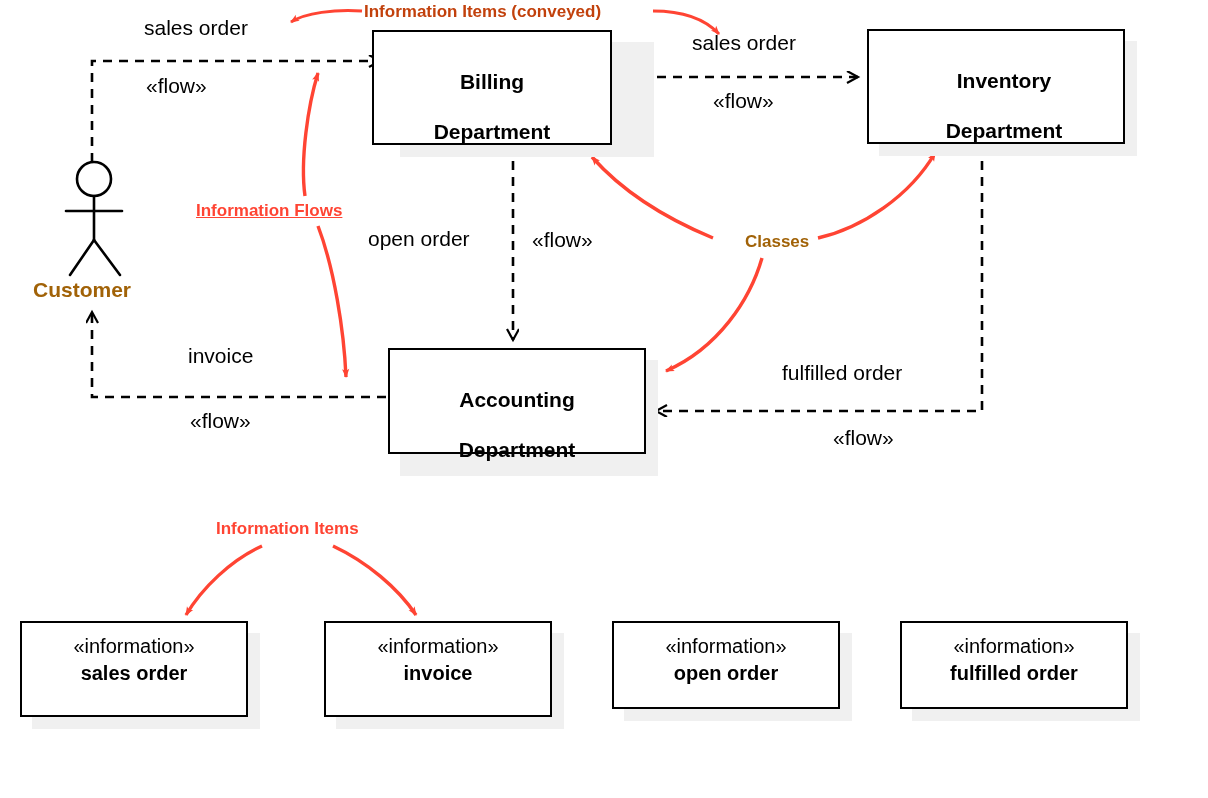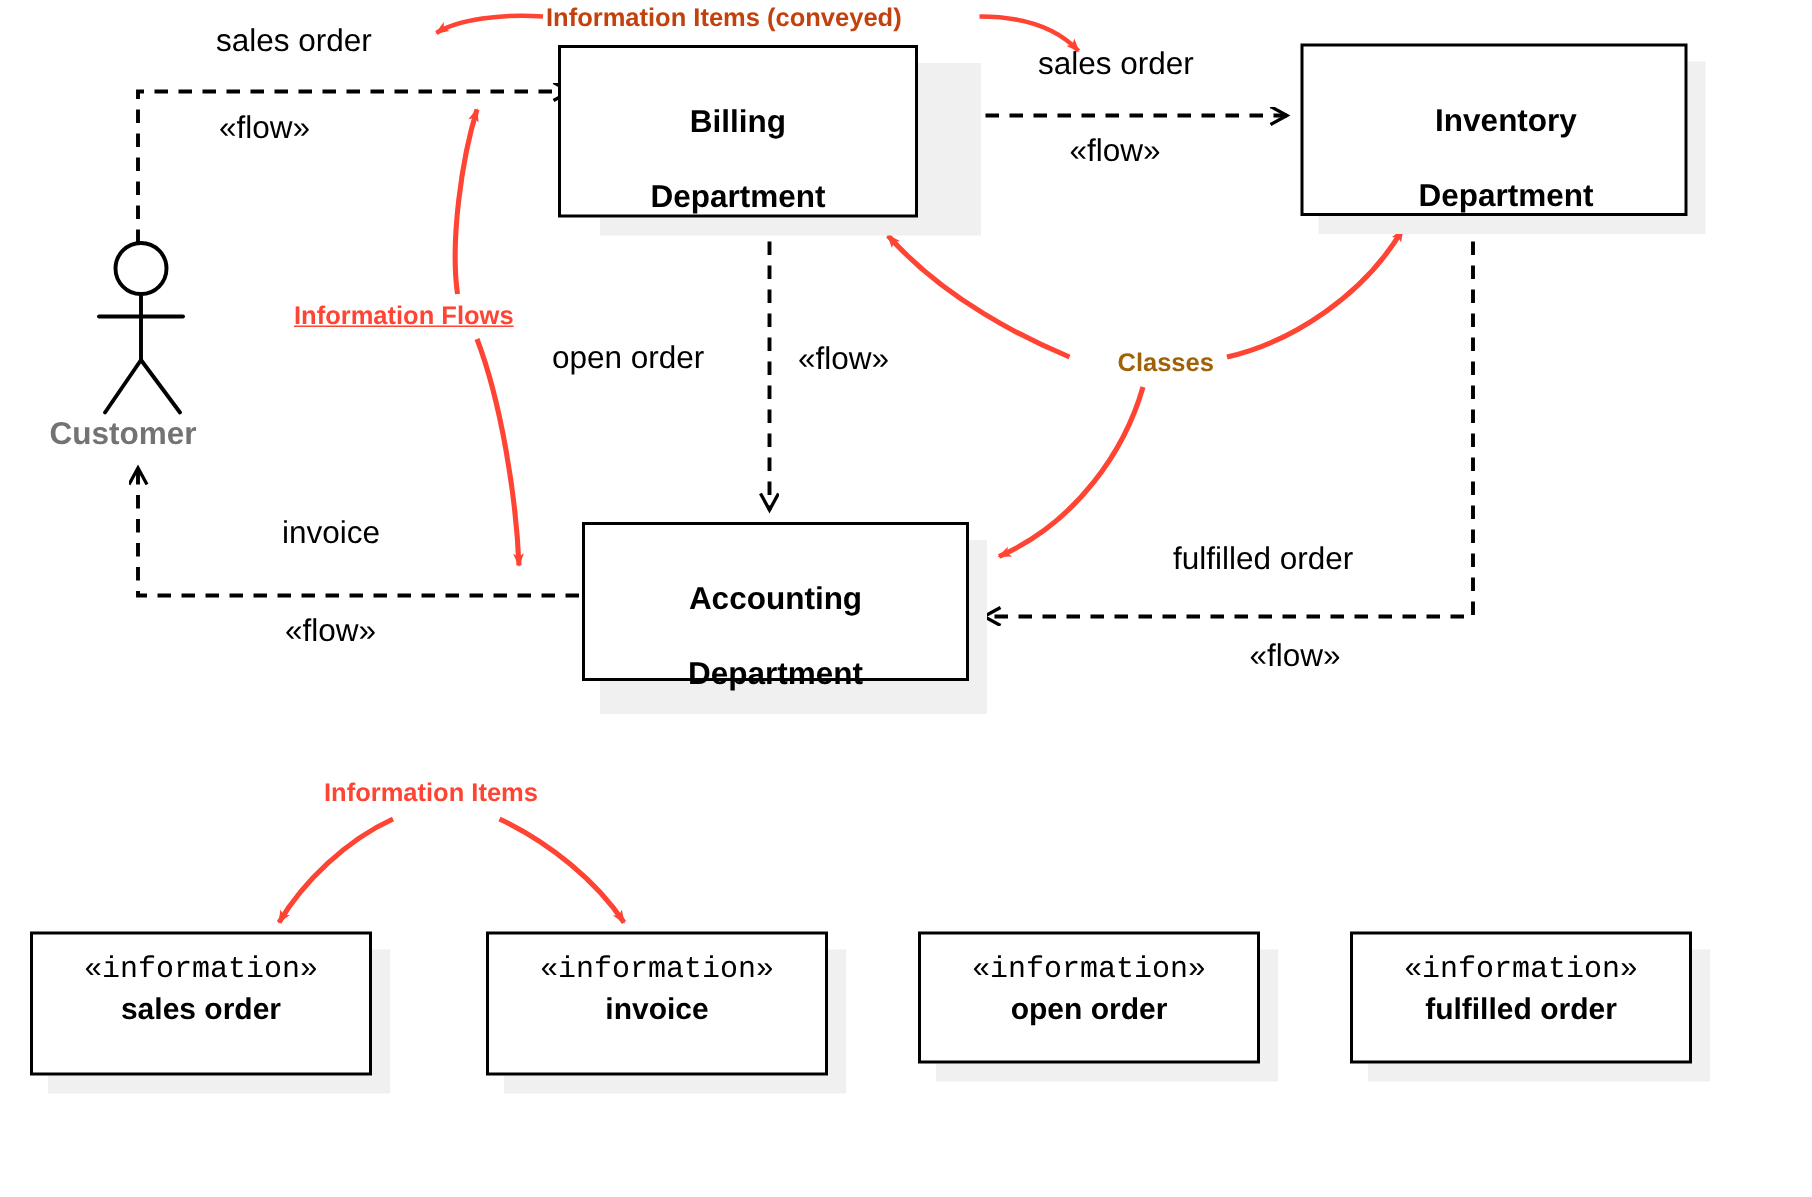--- a/index.html
+++ b/index.html
@@ -50,38 +50,37 @@
     left: 0;
     right: 0;
     text-align: center;
     font-size: 20px;
     line-height: 27px;
     color: #000000;
   }
   .info-label .guillemet {
     font-weight: normal;
     display: block;
-    font-family: Liberation Mono, monospace;
   }
   .info-label .item-name {
     font-weight: bold;
     display: block;
   }
   .edge-text {
     position: absolute;
     font-size: 21px;
     color: #000000;
     white-space: nowrap;
     z-index: 4;
   }
   .actor-name {
     position: absolute;
     font-size: 21px;
     font-weight: bold;
-    color: #737373;
+    color: #a16207;
     white-space: nowrap;
     z-index: 4;
   }
   .annot-text {
     position: absolute;
     font-size: 17px;
     font-weight: bold;
     white-space: nowrap;
     z-index: 6;
   }

